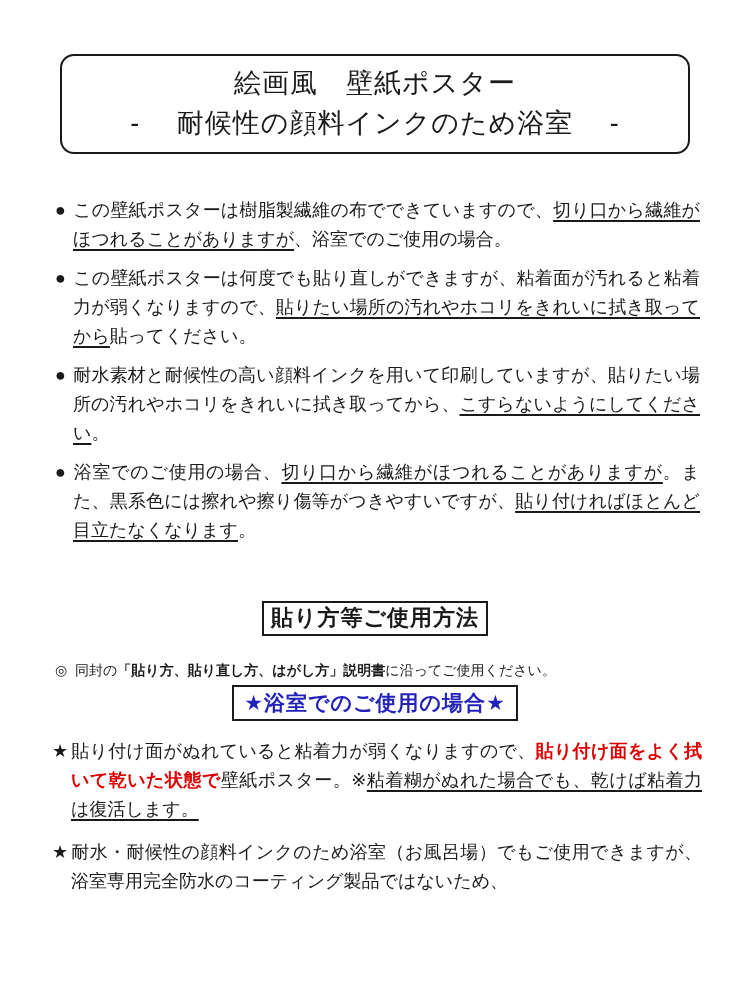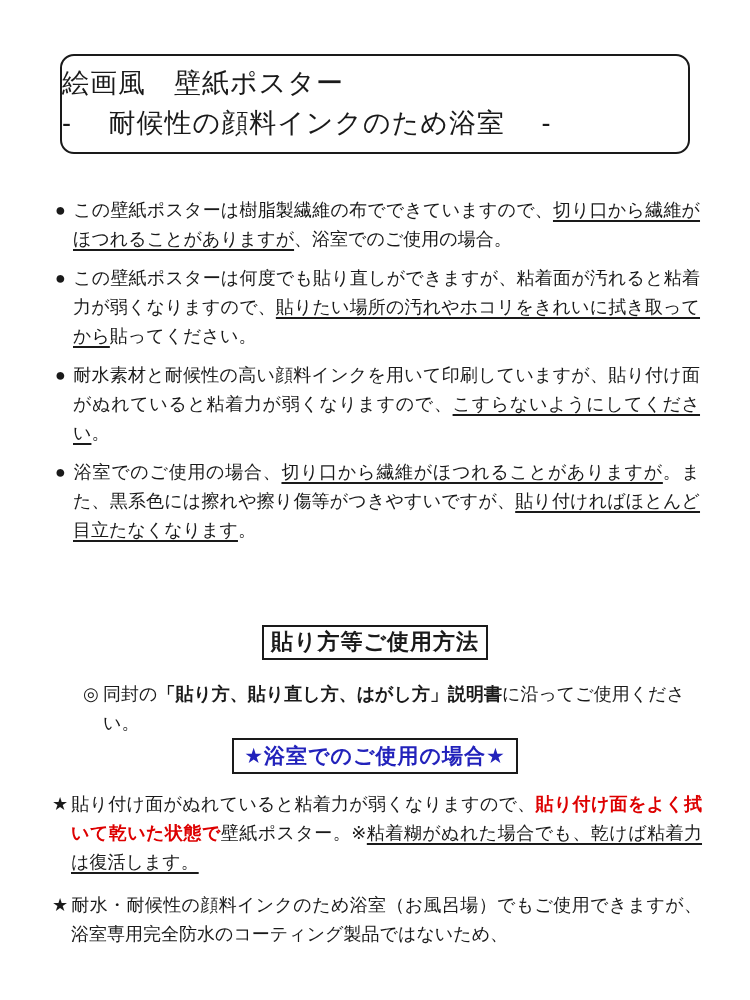--- a/index.html
+++ b/index.html
@@ -22,20 +22,21 @@
     width:750px;
     height:1000px;
     overflow:hidden;
   }
   
   .title-box{
     margin:54px auto 0;
     width:630px;
     border:2.5px solid var(--border-black);
     border-radius:14px;
+    text-align:center;
     padding:7px 0 9px;
     box-sizing:border-box;
   }
   .title-line{
     font-size:27px;
     line-height:40px;
     letter-spacing:1px;
     font-weight:500;
   }
   
@@ -56,35 +57,35 @@
   }
   .seg-underline{
     text-decoration:underline;
     text-underline-offset:4px;
     text-decoration-thickness:1.5px;
   }
   .seg-bold{font-weight:bold;}
   .seg-red_bold{font-weight:bold;color:var(--warning-red);}
   
   .usage-heading-wrap{
-    margin-top:80px;
+    margin-top:56px;
     text-align:center;
   }
   .usage-heading{
     display:inline-block;
     border:2px solid var(--border-black);
     font-size:22px;
     font-weight:bold;
     line-height:28px;
     padding:1px 7px 2px;
     letter-spacing:1px;
   }
   .usage-note{
-    margin:20px 50px 0 83px;
-    font-size:18px;
+    margin:20px 50px 0 55px;
+    font-size:14px;
     line-height:29px;
     padding-left:20px;
   }
   .usage-note .marker{width:20px;margin-left:-20px;}
   
   .bathroom-heading-wrap{
     text-align:center;
   }
   .bathroom-heading{
     display:inline-block;
@@ -119,21 +120,21 @@
   </div>
 
   <div class="notes">
     <div class="note">
       <span class="marker">●</span><span><span class="seg-plain">この壁紙ポスターは樹脂製繊維の布でできていますので、</span><span class="seg-underline">切り口から繊維がほつれることがありますが</span><span class="seg-plain">、浴室でのご使用の場合。</span></span>
     </div>
     <div class="note">
       <span class="marker">●</span><span><span class="seg-plain">この壁紙ポスターは何度でも貼り直しができますが、粘着面が汚れると粘着力が弱くなりますので、</span><span class="seg-underline">貼りたい場所の汚れやホコリをきれいに拭き取ってから</span><span class="seg-plain">貼ってください。</span></span>
     </div>
     <div class="note">
-      <span class="marker">●</span><span><span class="seg-plain">耐水素材と耐候性の高い顔料インクを用いて印刷していますが、貼り付け面がぬれていると粘着力が弱くなりますので、</span><span class="seg-underline">こすらないようにしてください</span><span class="seg-plain">。</span></span>
+      <span class="marker">●</span><span><span class="seg-plain">耐水素材と耐候性の高い顔料インクを用いて印刷していますが、貼りたい場所の汚れやホコリをきれいに拭き取ってから、</span><span class="seg-underline">こすらないようにしてください</span><span class="seg-plain">。</span></span>
     </div>
     <div class="note">
       <span class="marker">●</span><span><span class="seg-plain">浴室でのご使用の場合、</span><span class="seg-underline">切り口から繊維がほつれることがありますが</span><span class="seg-plain">。また、黒系色には擦れや擦り傷等がつきやすいですが、</span><span class="seg-underline">貼り付ければほとんど目立たなくなります</span><span class="seg-plain">。</span></span>
     </div>
   </div>
 
   <div class="usage-heading-wrap">
     <span class="usage-heading">貼り方等ご使用方法</span>
   </div>
 

